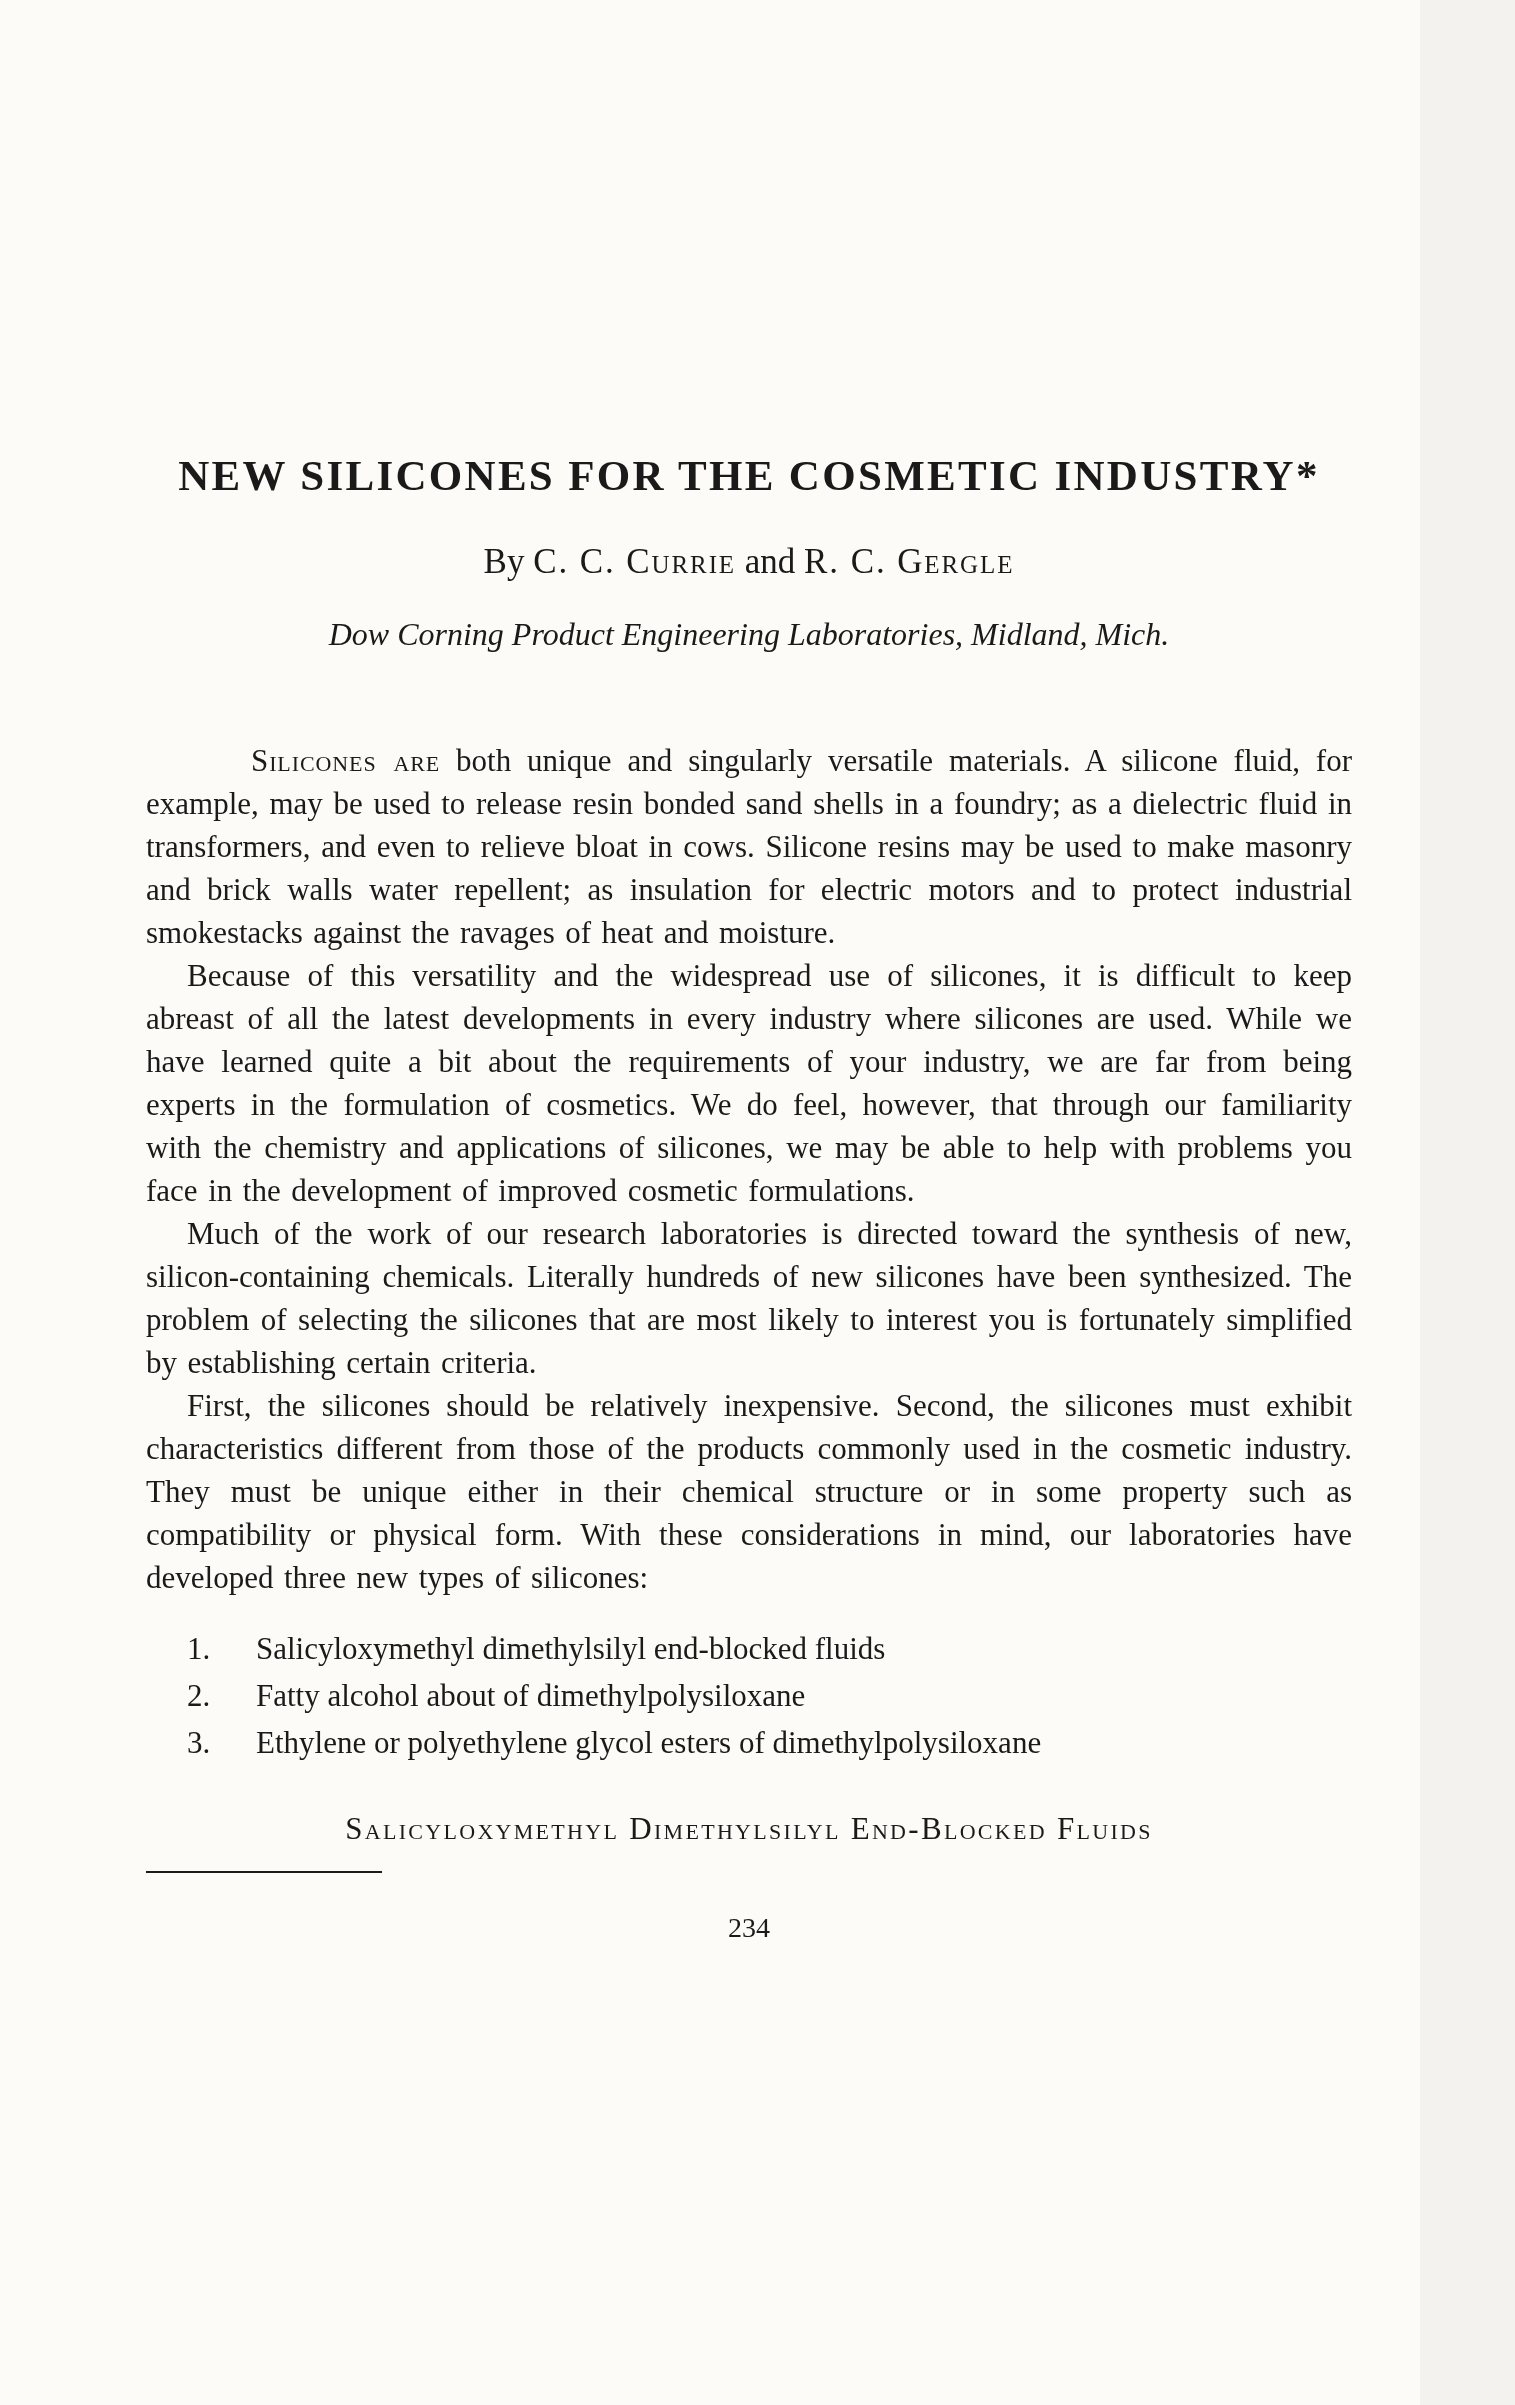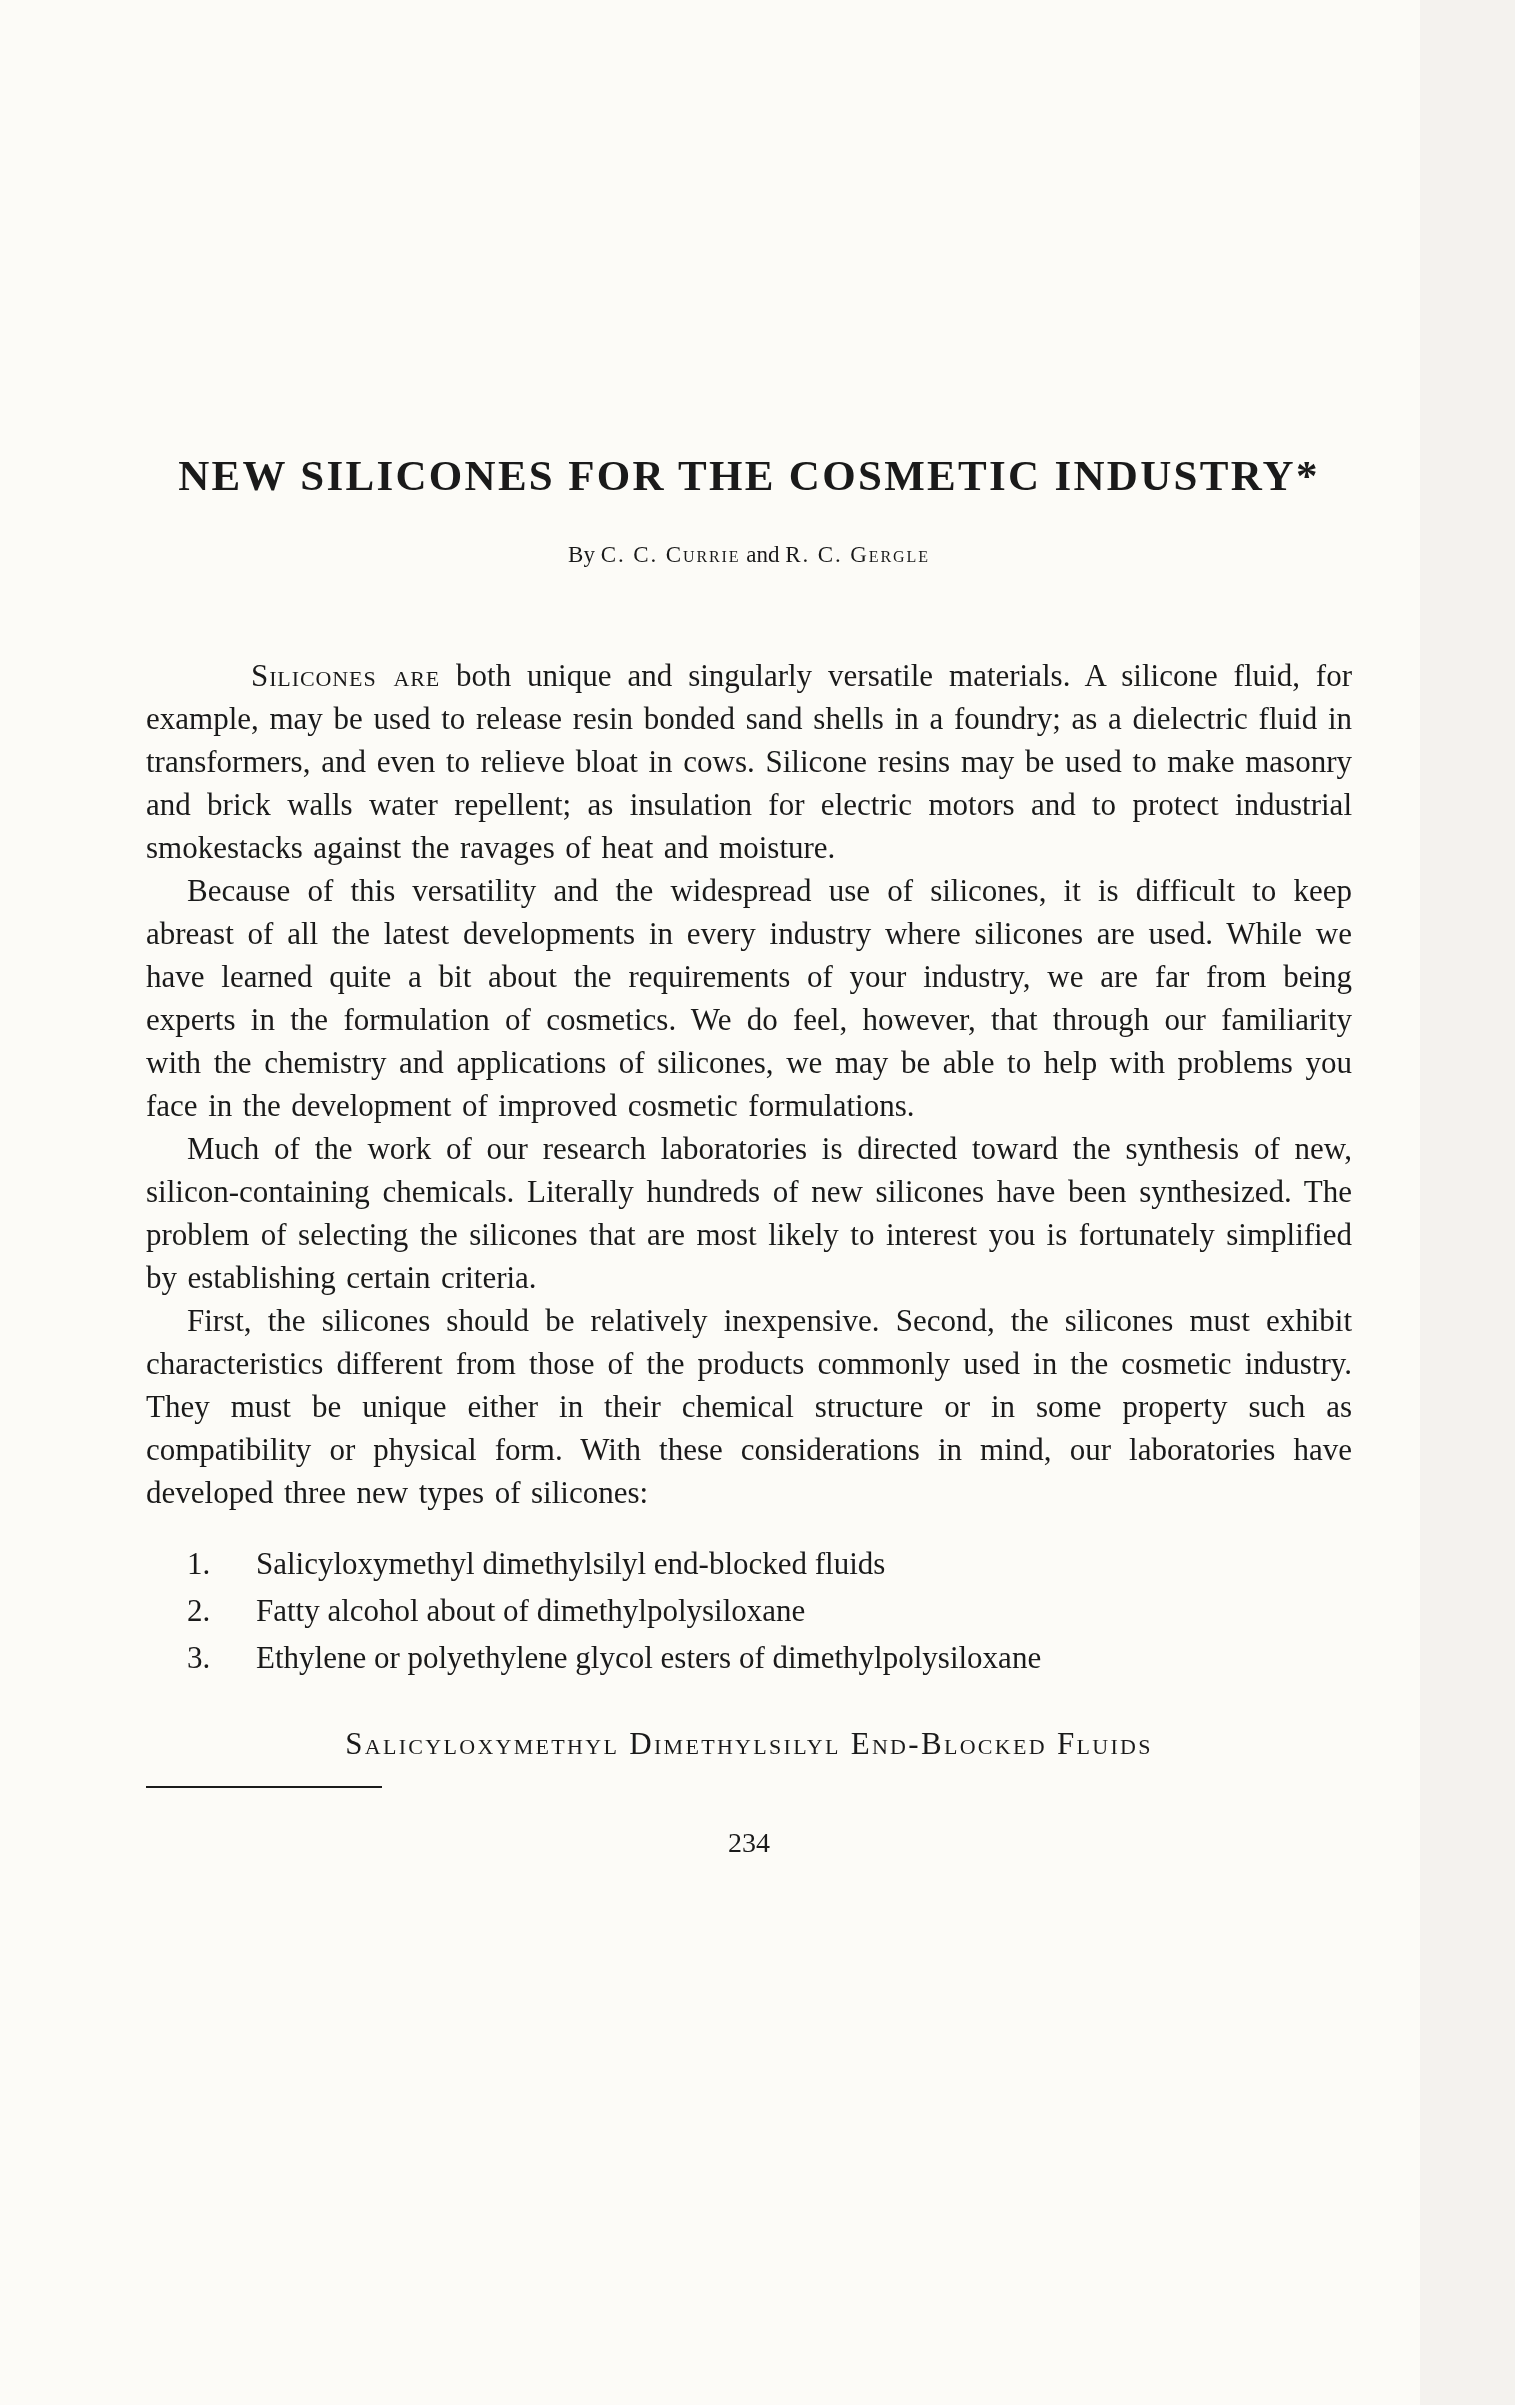--- a/index.html
+++ b/index.html
@@ -22,21 +22,21 @@
   .title {
     text-align: center;
     font-weight: bold;
     font-size: 43px;
     letter-spacing: 2.3px;
     line-height: 1.1;
   }
   .byline {
     text-align: center;
     margin-top: 43px;
-    font-size: 23px;
+    font-size: 35px;
   }
   .sc {
     font-variant: small-caps;
     letter-spacing: 1.9px;
   }
   .affiliation {
     text-align: center;
     margin-top: 34px;
     font-size: 32px;
     font-style: italic;
@@ -105,20 +105,21 @@
 
   <h1 class="title">NEW SILICONES FOR THE COSMETIC INDUSTRY*</h1>
 
   <div class="byline">
     <span>By</span>
     <span class="sc">C. C. Currie</span>
     <span>and</span>
     <span class="sc">R. C. Gergle</span>
   </div>
 
+  <div class="affiliation">Dow Corning Product Engineering Laboratories, Midland, Mich.</div>
 
   <div class="body-text">
 
     <p class="indent-first"><span class="sc-lead">Silicones are</span> <span>both unique and singularly versatile materials. A silicone fluid, for example, may be used to release resin bonded sand shells in a foundry; as a dielectric fluid in transformers, and even to relieve bloat in cows. Silicone resins may be used to make masonry and brick walls water repellent; as insulation for electric motors and to protect industrial smokestacks against the ravages of heat and moisture.</span></p>
 
     <p class="indent">Because of this versatility and the widespread use of silicones, it is difficult to keep abreast of all the latest developments in every industry where silicones are used.  While we have learned quite a bit about the requirements of your industry, we are far from being experts in the formulation of cosmetics.  We do feel, however, that through our familiarity with the chemistry and applications of silicones, we may be able to help with problems you face in the development of improved cosmetic formulations.</p>
 
     <p class="indent">Much of the work of our research laboratories is directed toward the synthesis of new, silicon-containing chemicals.  Literally hundreds of new silicones have been synthesized.  The problem of selecting the silicones that are most likely to interest you is fortunately simplified by establishing certain criteria.</p>
 
     <p class="indent">First, the silicones should be relatively inexpensive.  Second, the silicones must exhibit characteristics different from those of the products commonly used in the cosmetic industry.  They must be unique either in their chemical structure or in some property such as compatibility or physical form.  With these considerations in mind, our laboratories have developed three new types of silicones:</p>

